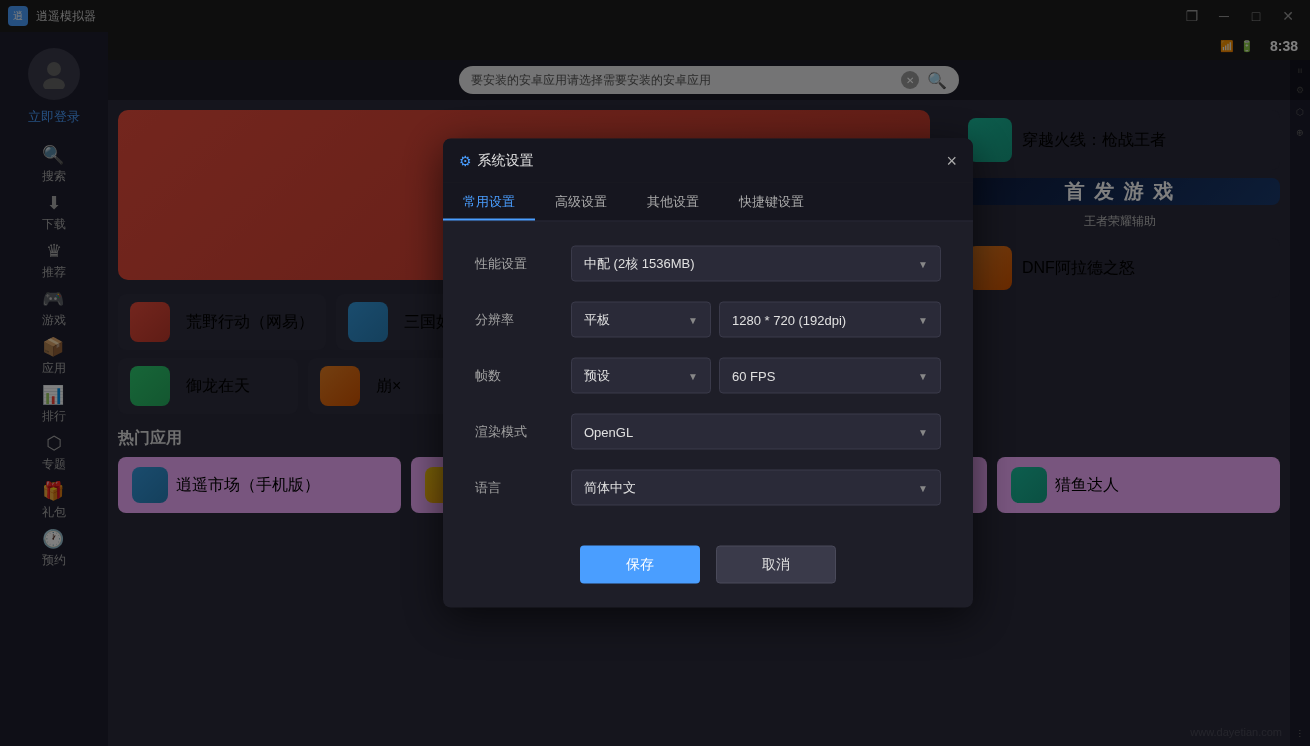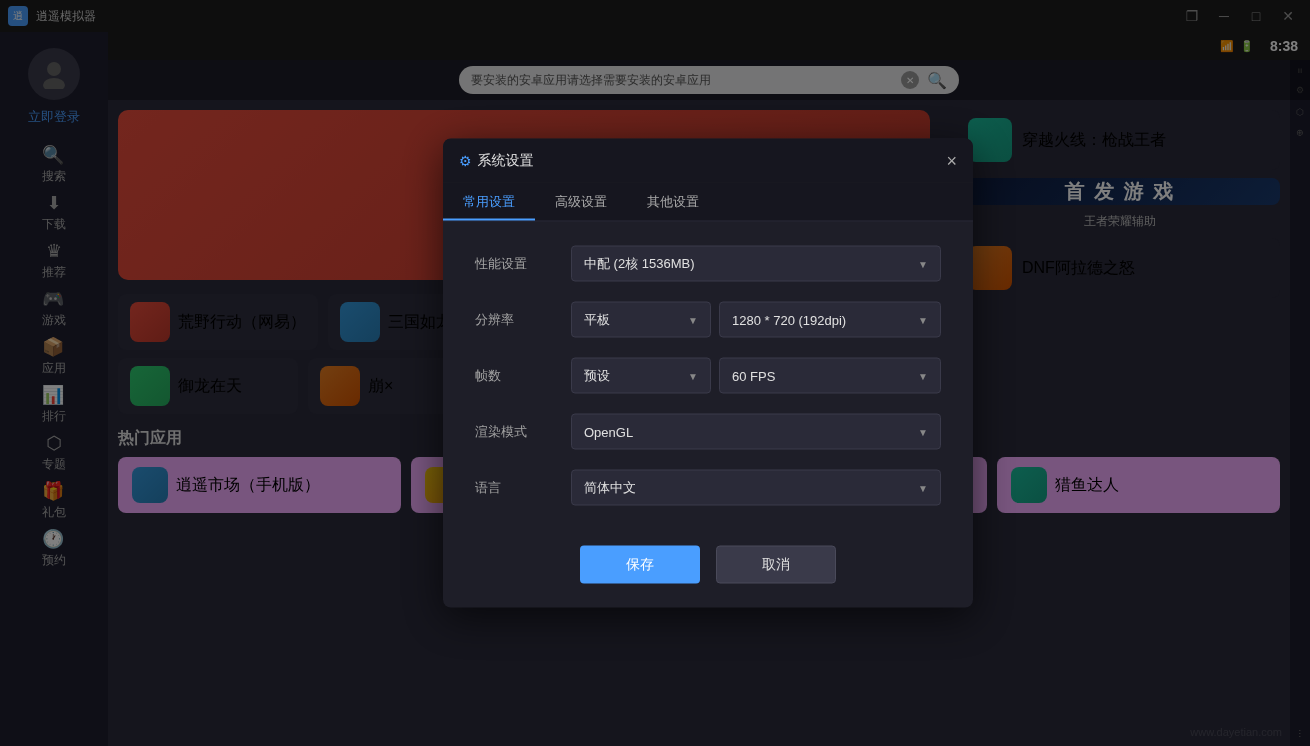--- a/index.html
+++ b/index.html
@@ -71,21 +71,21 @@
       flex: 1; background: linear-gradient(135deg, #e74c3c, #c0392b);
       border-radius: 10px; display: flex; align-items: center; justify-content: center;
       overflow: hidden; position: relative;
     }
 
     
     .section-title { color: #e0e0e0; font-size: 16px; font-weight: bold; margin-bottom: 8px; }
     .games-grid { display: flex; gap: 10px; flex-wrap: wrap; }
     .game-card {
       background: #2e2e3e; border-radius: 8px; padding: 8px 12px;
-      display: flex; align-items: center; gap: 8px; cursor: pointer;
+      display: flex; align-items: center; gap: 16px; cursor: pointer;
       min-width: 180px;
     }
     .game-icon { width: 40px; height: 40px; border-radius: 8px; background: #4a4a5a; flex-shrink: 0; }
 
     
     .app-grid { display: flex; gap: 10px; }
     .app-item {
       background: #f0abfc; border-radius: 8px; padding: 10px 14px;
       display: flex; align-items: center; gap: 8px; cursor: pointer; flex: 1;
     }
@@ -366,20 +366,21 @@
       <span class="dialog-title-icon">⚙</span>
       <span>系统设置</span>
     </div>
     <button class="dialog-close">×</button>
   </div>
 
   <div class="dialog-tabs">
     <button class="dialog-tab active">常用设置</button>
     <button class="dialog-tab">高级设置</button>
     <button class="dialog-tab">其他设置</button>
+    <button class="dialog-tab">快捷键设置</button>
   </div>
 
   <div class="dialog-body">
 
     <div class="settings-row">
       <span class="settings-label">性能设置</span>
       <div class="settings-control">
         <div class="select-dropdown">
           <span>中配  (2核 1536MB)</span>
           <span class="select-arrow">▼</span>

